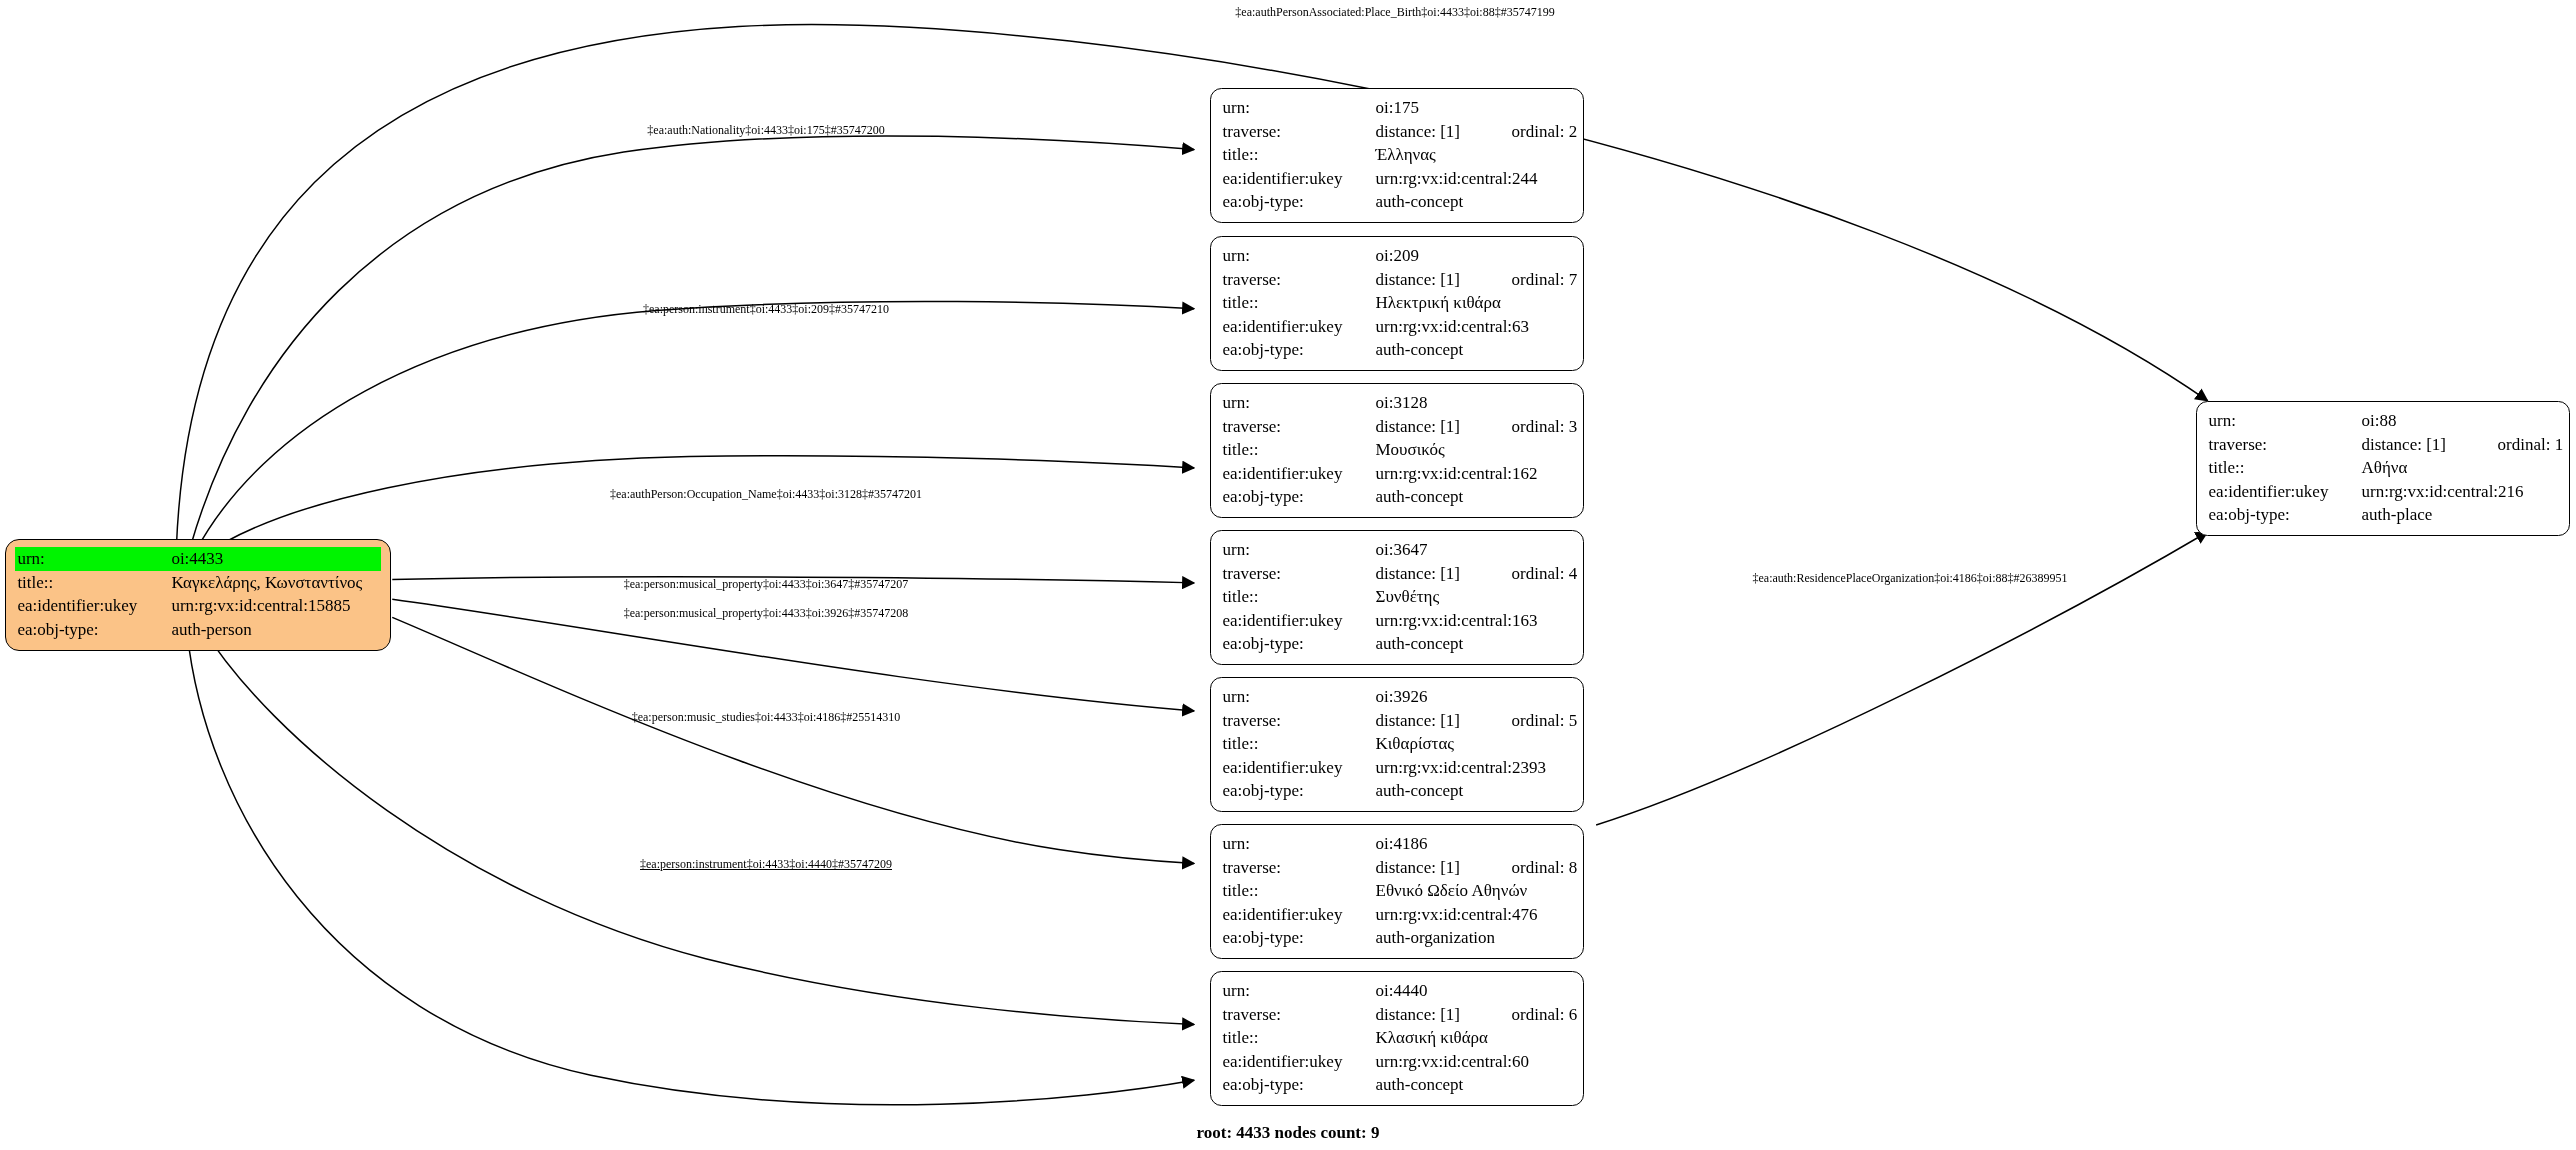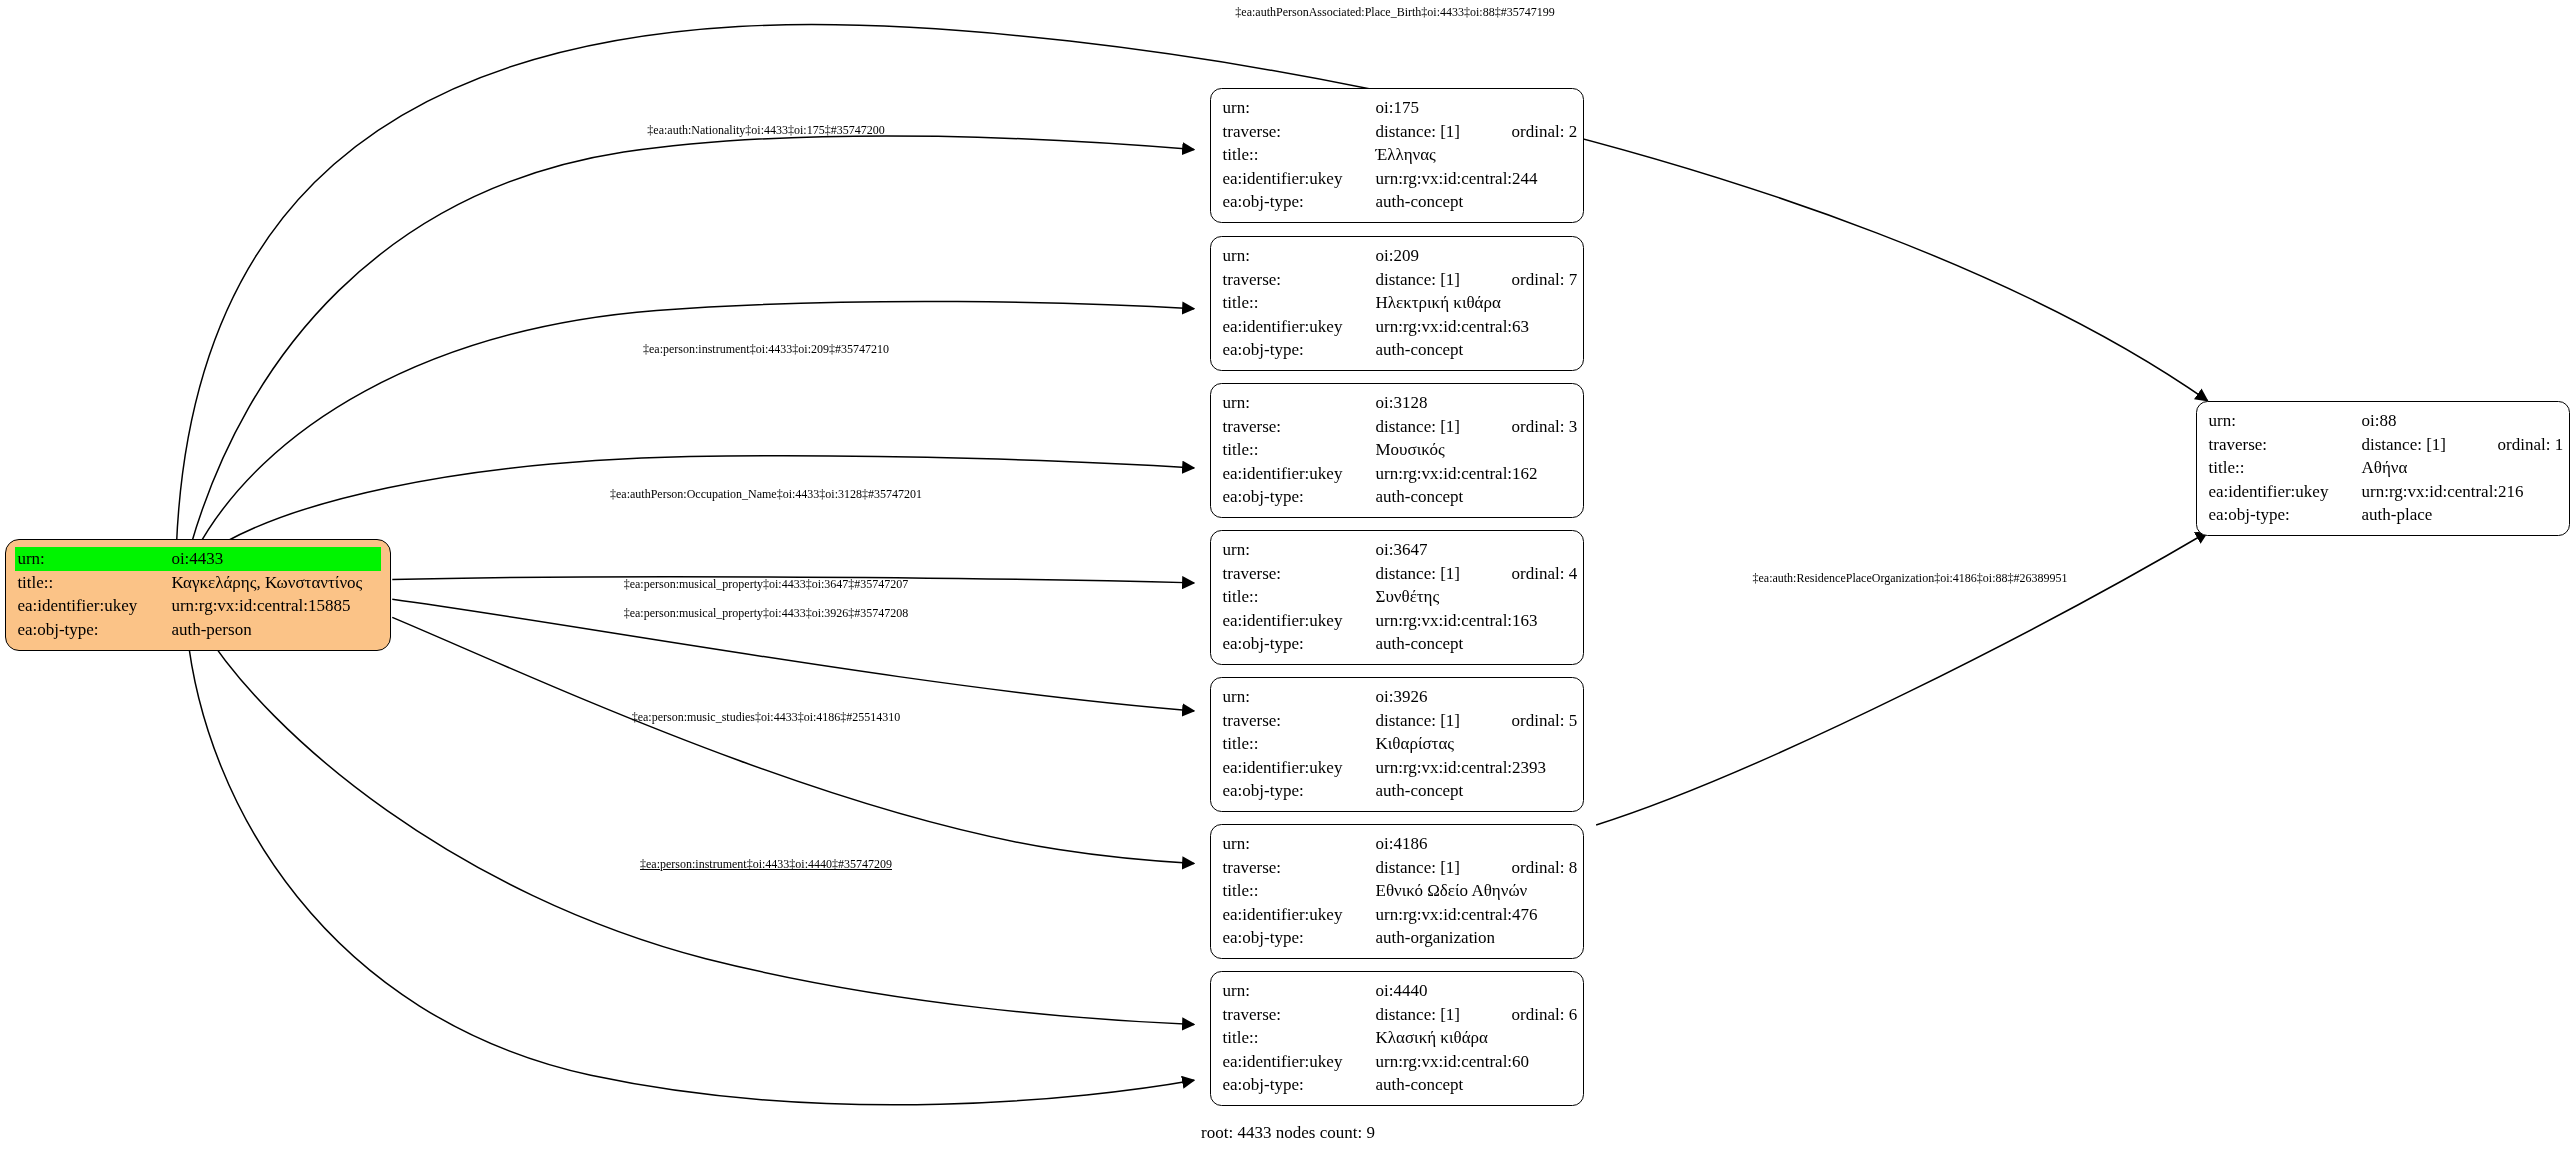--- a/index.html
+++ b/index.html
@@ -318,31 +318,31 @@
     <div class="row">
       <span class="k">ea:obj-type:</span>
       <span class="v">auth-place</span>
     </div>
   </div>
 
   <div class="edge-label" style="left:1395px; top:2.5px;">‡ea:authPersonAssociated:Place_Birth‡oi:4433‡oi:88‡#35747199</div>
 
   <div class="edge-label" style="left:766px; top:121px;">‡ea:auth:Nationality‡oi:4433‡oi:175‡#35747200</div>
 
-  <div class="edge-label" style="left:766px; top:300px;margin-top:40px;">‡ea:person:instrument‡oi:4433‡oi:209‡#35747210</div>
+  <div class="edge-label" style="left:766px; top:300px;">‡ea:person:instrument‡oi:4433‡oi:209‡#35747210</div>
 
   <div class="edge-label" style="left:766px; top:485px;">‡ea:authPerson:Occupation_Name‡oi:4433‡oi:3128‡#35747201</div>
 
   <div class="edge-label" style="left:766px; top:575px;">‡ea:person:musical_property‡oi:4433‡oi:3647‡#35747207</div>
 
   <div class="edge-label" style="left:766px; top:604px;">‡ea:person:musical_property‡oi:4433‡oi:3926‡#35747208</div>
 
   <div class="edge-label" style="left:766px; top:708px;">‡ea:person:music_studies‡oi:4433‡oi:4186‡#25514310</div>
 
   <div class="edge-label" style="left:766px; top:855px;text-decoration:underline;">‡ea:person:instrument‡oi:4433‡oi:4440‡#35747209</div>
 
 
   <div class="edge-label" style="left:1910px; top:569px;">‡ea:auth:ResidencePlaceOrganization‡oi:4186‡oi:88‡#26389951</div>
 
-  <div class="footer" style="left:1288px; top:1123px;">root: 4433 nodes count: 9</div>
+  <div class="footer" style="left:1288px; top:1123px;font-weight:bold;">root: 4433 nodes count: 9</div>
 
 </div>
 
 
 </body></html>

